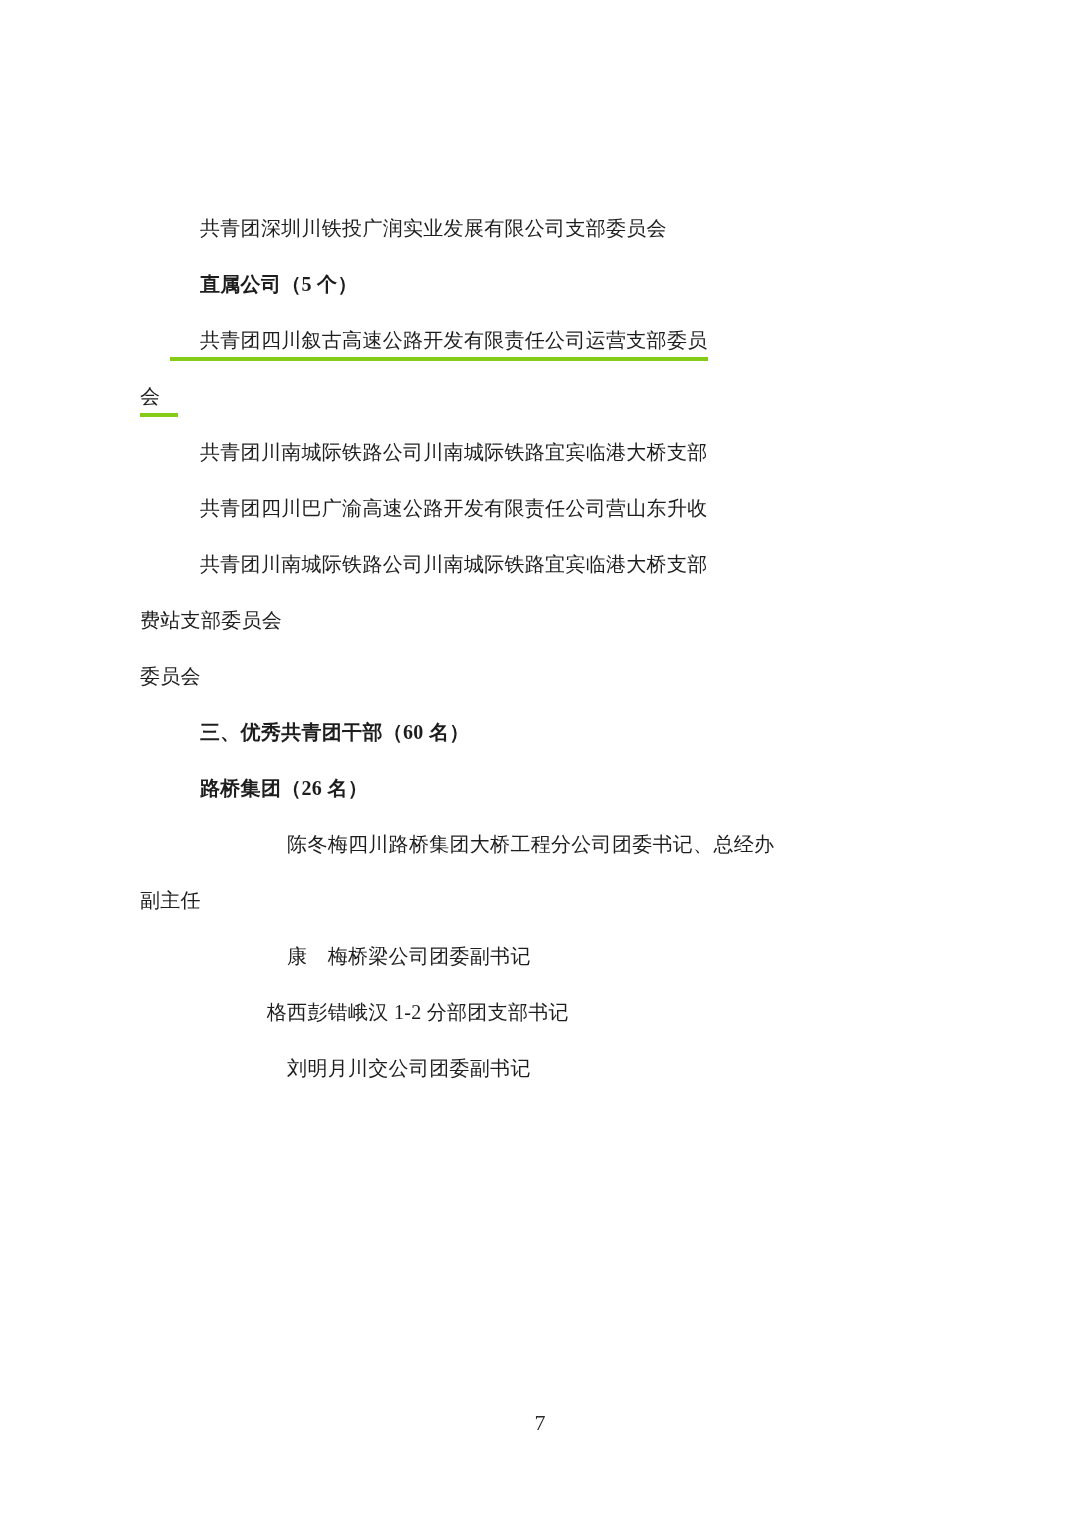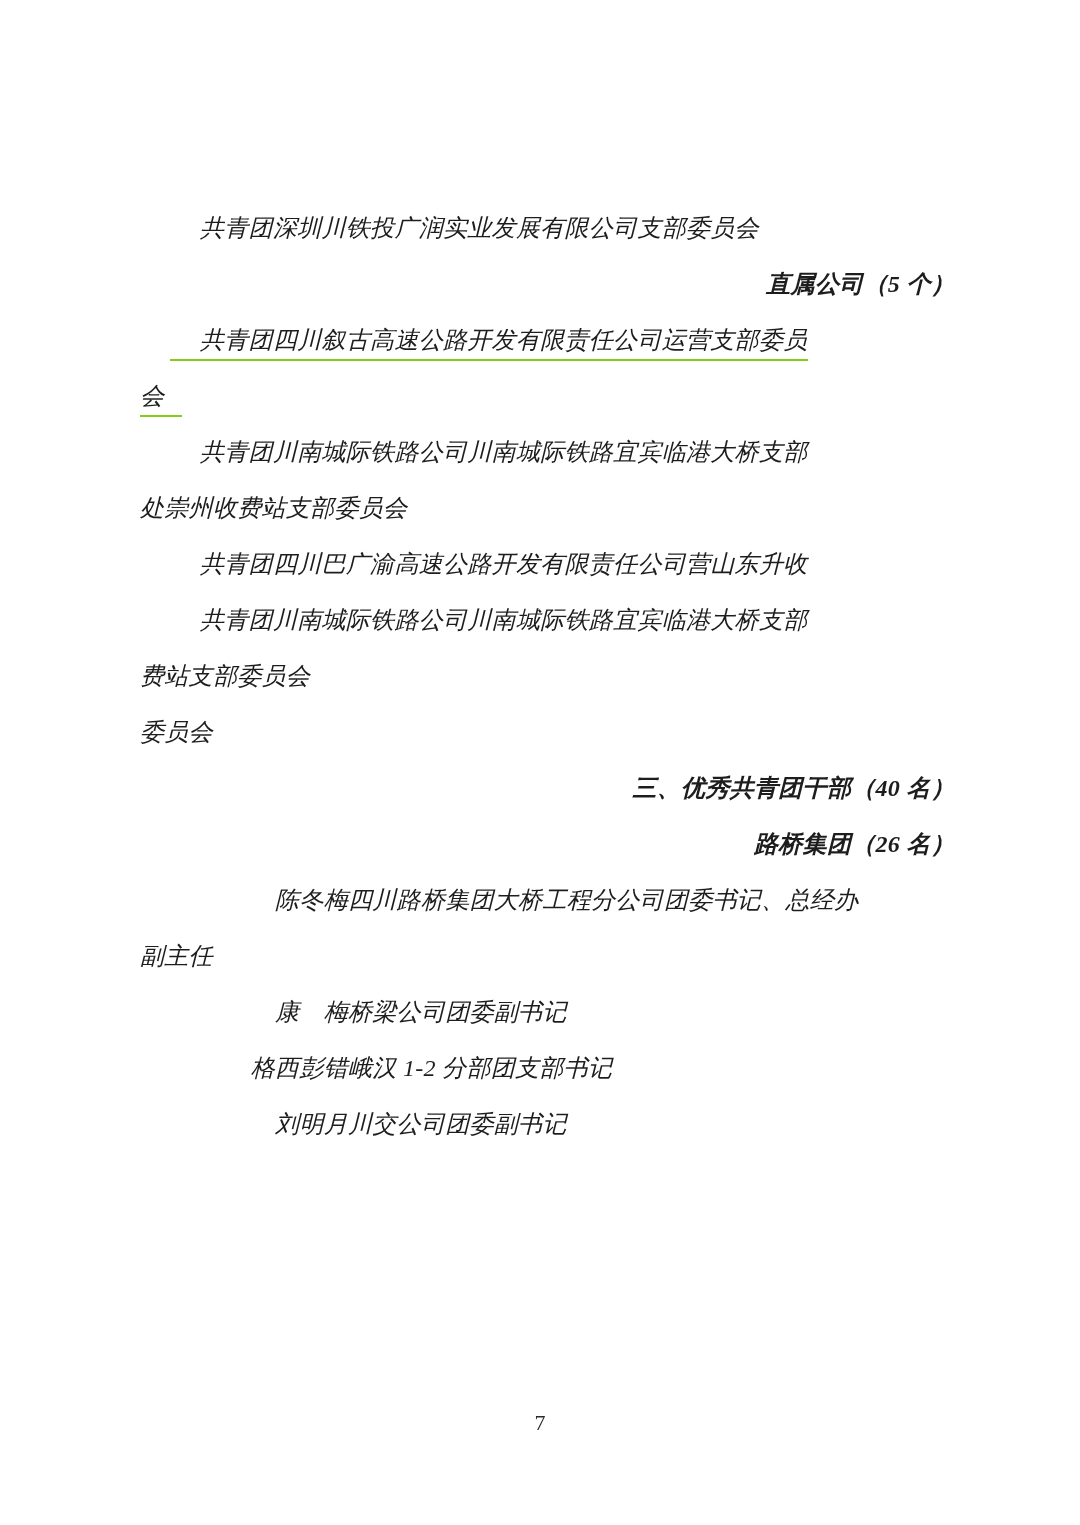--- a/index.html
+++ b/index.html
@@ -16,38 +16,37 @@
     color: #1d1d1d;
     overflow: hidden;
   }
   .content {
     position: absolute;
     top: 200px;
     left: 140px;
     width: 815px;
   }
   .line {
-    font-size: 24px;
+    font-size: 20px;
     line-height: 56px;
     height: 56px;
     white-space: nowrap;
     letter-spacing: 0.3px;
-    font-style: italic;
   }
   .indent { padding-left: 60px; }
-  .bold { font-weight: 700; text-align: right; }
+  .bold { font-weight: 700; }
   .name-col {
     display: inline-block;
     width: 208px;
     padding-left: 60px;
     box-sizing: border-box;
     text-align: right;
   }
   .redline {
-    border-bottom: 2px solid #84cc16;
+    border-bottom: 4px solid #84cc16;
     padding-bottom: 6px;
   }
   .redline-start {
     padding-left: 30px;
     margin-left: -30px;
   }
   .redline-end {
     padding-right: 18px;
   }
   .page-number {
@@ -71,31 +70,30 @@
 
     <div class="line indent bold">直属公司（5 个）</div>
 
 
     <div class="line indent"><span class="redline redline-start">共青团四川叙古高速公路开发有限责任公司运营支部委员</span></div>
 
     <div class="line"><span class="redline redline-end">会</span></div>
 
     <div class="line indent">共青团川南城际铁路公司川南城际铁路宜宾临港大桥支部</div>
 
-    <div class="line">处崇州收费站支部委员会</div>
 
     <div class="line indent">共青团四川巴广渝高速公路开发有限责任公司营山东升收</div>
 
     <div class="line indent">共青团川南城际铁路公司川南城际铁路宜宾临港大桥支部</div>
 
     <div class="line">费站支部委员会</div>
 
     <div class="line">委员会</div>
 
-    <div class="line indent bold">三、优秀共青团干部（40 名）</div>
+    <div class="line indent bold">三、优秀共青团干部（60 名）</div>
 
     <div class="line indent bold">路桥集团（26 名）</div>
 
     <div class="line"><span class="name-col">陈冬梅</span><span>四川路桥集团大桥工程分公司团委书记、总经办</span></div>
 
     <div class="line">副主任</div>
 
     <div class="line"><span class="name-col">康　梅</span><span>桥梁公司团委副书记</span></div>
 
     <div class="line"><span class="name-col">格西彭错</span><span>峨汉 1-2 分部团支部书记</span></div>

